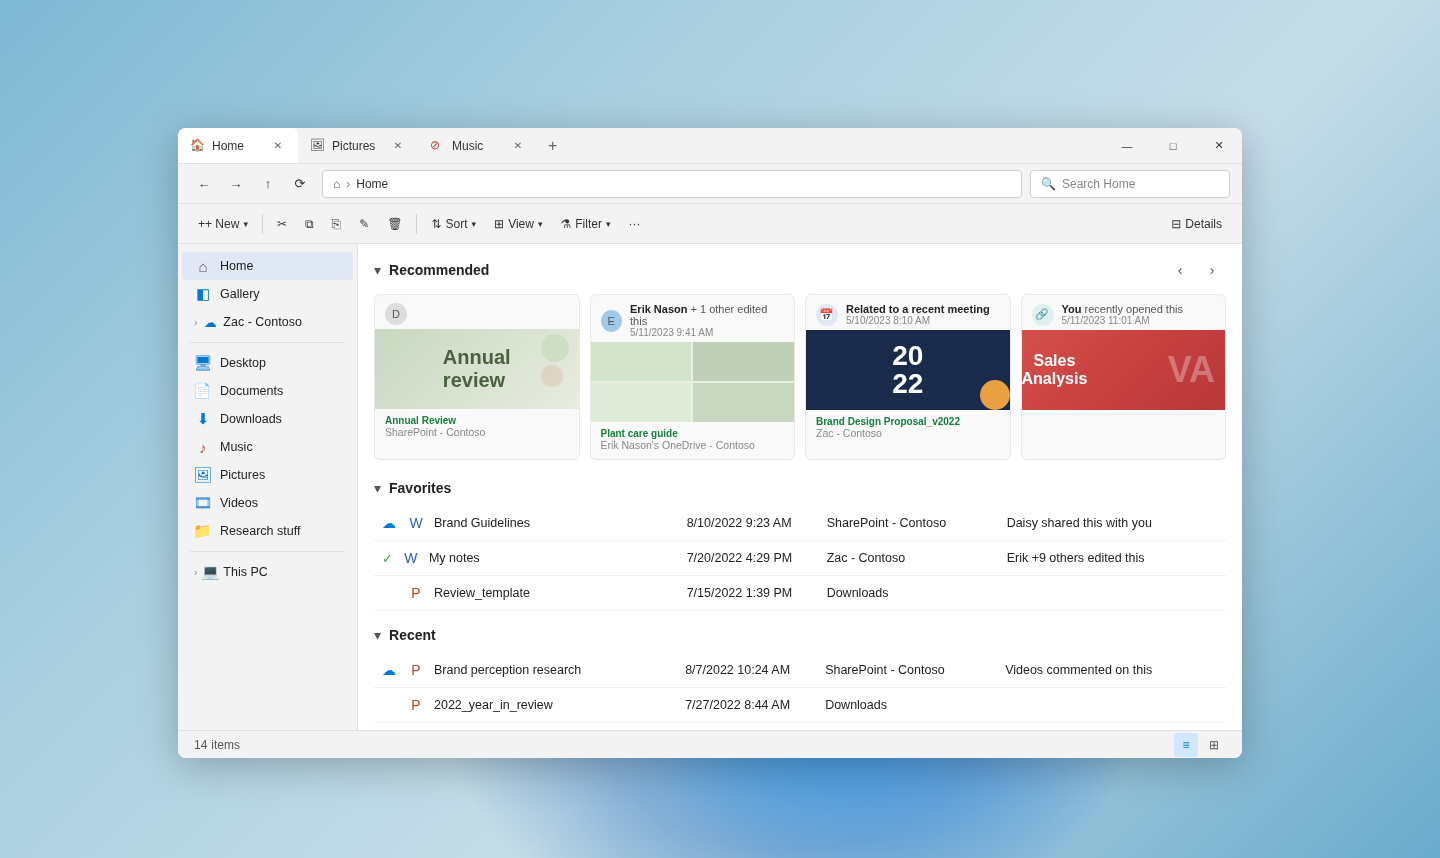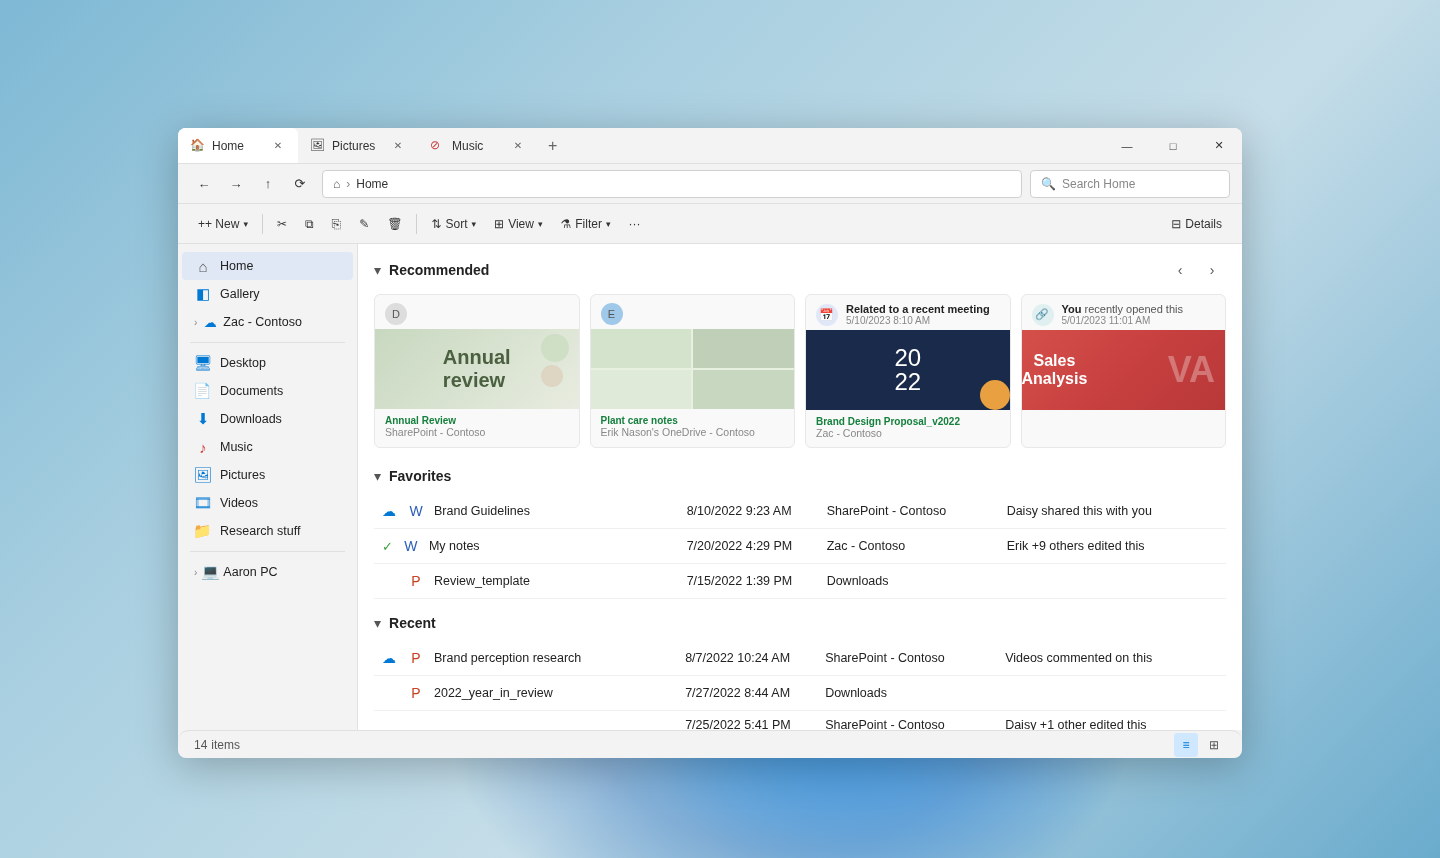--- a/index.html
+++ b/index.html
@@ -425,22 +425,22 @@
       height: 80px;
       display: flex;
       align-items: center;
       justify-content: center;
       color: white;
       font-size: 22px;
       font-weight: 700;
     }
     .thumb-brand-year {
       color: white;
-      font-size: 24px;
-      font-weight: 400;
+      font-size: 28px;
+      font-weight: 700;
       line-height: 1;
     }
     .thumb-brand-deco {
       position: absolute;
       right: 0;
       bottom: 0;
       width: 30px;
       height: 30px;
       background: #e8a040;
       border-radius: 50%;
@@ -528,21 +528,20 @@
     .statusbar {
       display: flex;
       align-items: center;
       padding: 4px 16px;
       background: #f3f3f3;
       border-top: 1px solid #e0e0e0;
       font-size: 12px;
       color: #555;
       height: 28px;
       flex-shrink: 0;
-      border-radius: 11px;
     }
     .statusbar-right {
       margin-left: auto;
       display: flex;
       gap: 4px;
     }
     .view-mode-btn {
       width: 24px;
       height: 24px;
       display: flex;
@@ -736,21 +735,21 @@
 
       <div class="sidebar-item">
         <span class="sidebar-icon icon-folder">📁</span>
         <span>Research stuff</span>
       </div>
       <div class="sidebar-divider"></div>
 
       <div class="sidebar-expander">
         <span style="font-size:10px;color:#888">›</span>
         <span class="sidebar-icon icon-thispc">💻</span>
-        <span>Aaron PC</span>
+        <span>This PC</span>
       </div>
     </div>
 
     <div class="main-panel">
 
       <div class="section-header">
         <span class="section-toggle">▾</span>
         <span class="section-title">Recommended</span>
         <div class="section-nav">
           <div class="section-nav-btn">‹</div>
@@ -775,33 +774,37 @@
           </div>
           <div class="rec-card-footer">
             <div class="rec-card-name">Annual Review</div>
             <div class="rec-card-location">SharePoint - Contoso</div>
           </div>
         </div>
 
         <div class="rec-card">
           <div class="rec-card-header">
             <div class="user-icon" style="background:#a0c8e8">E</div>
+            <div class="rec-card-header-text">
+              <div><span class="rec-card-header-name">Erik Nason</span> <span>+ 1 other edited this</span></div>
+              <div class="rec-card-header-date">5/11/2023 9:41 AM</div>
+            </div>
           </div>
           <div class="rec-card-thumb">
             <div class="thumb-plant">
               <div class="thumb-plant-grid">
                 <div class="thumb-plant-cell"></div>
                 <div class="thumb-plant-cell"></div>
                 <div class="thumb-plant-cell"></div>
                 <div class="thumb-plant-cell"></div>
               </div>
             </div>
           </div>
           <div class="rec-card-footer">
-            <div class="rec-card-name">Plant care notes</div>
+            <div class="rec-card-name">Plant care guide</div>
             <div class="rec-card-location">Erik Nason's OneDrive - Contoso</div>
           </div>
         </div>
 
         <div class="rec-card">
           <div class="rec-card-header">
             <div class="user-icon" style="background:#e0e8f8;font-size:12px">📅</div>
             <div class="rec-card-header-text">
               <div><span class="rec-card-header-name">Related to a recent meeting</span></div>
               <div class="rec-card-header-date">5/10/2023 8:10 AM</div>
@@ -817,21 +820,21 @@
             <div class="rec-card-name">Brand Design Proposal_v2022</div>
             <div class="rec-card-location">Zac - Contoso</div>
           </div>
         </div>
 
         <div class="rec-card">
           <div class="rec-card-header">
             <div class="user-icon" style="background:#e0f0f0">🔗</div>
             <div class="rec-card-header-text">
               <div><span class="rec-card-header-name">You</span> <span>recently opened this</span></div>
-              <div class="rec-card-header-date">5/01/2023 11:01 AM</div>
+              <div class="rec-card-header-date">5/11/2023 11:01 AM</div>
             </div>
           </div>
           <div class="rec-card-thumb">
             <div class="thumb-sales">
               <div class="thumb-sales-text">Sales<br>Analysis</div>
               <div class="thumb-sales-deco">VA</div>
             </div>
           </div>
         </div>
 

